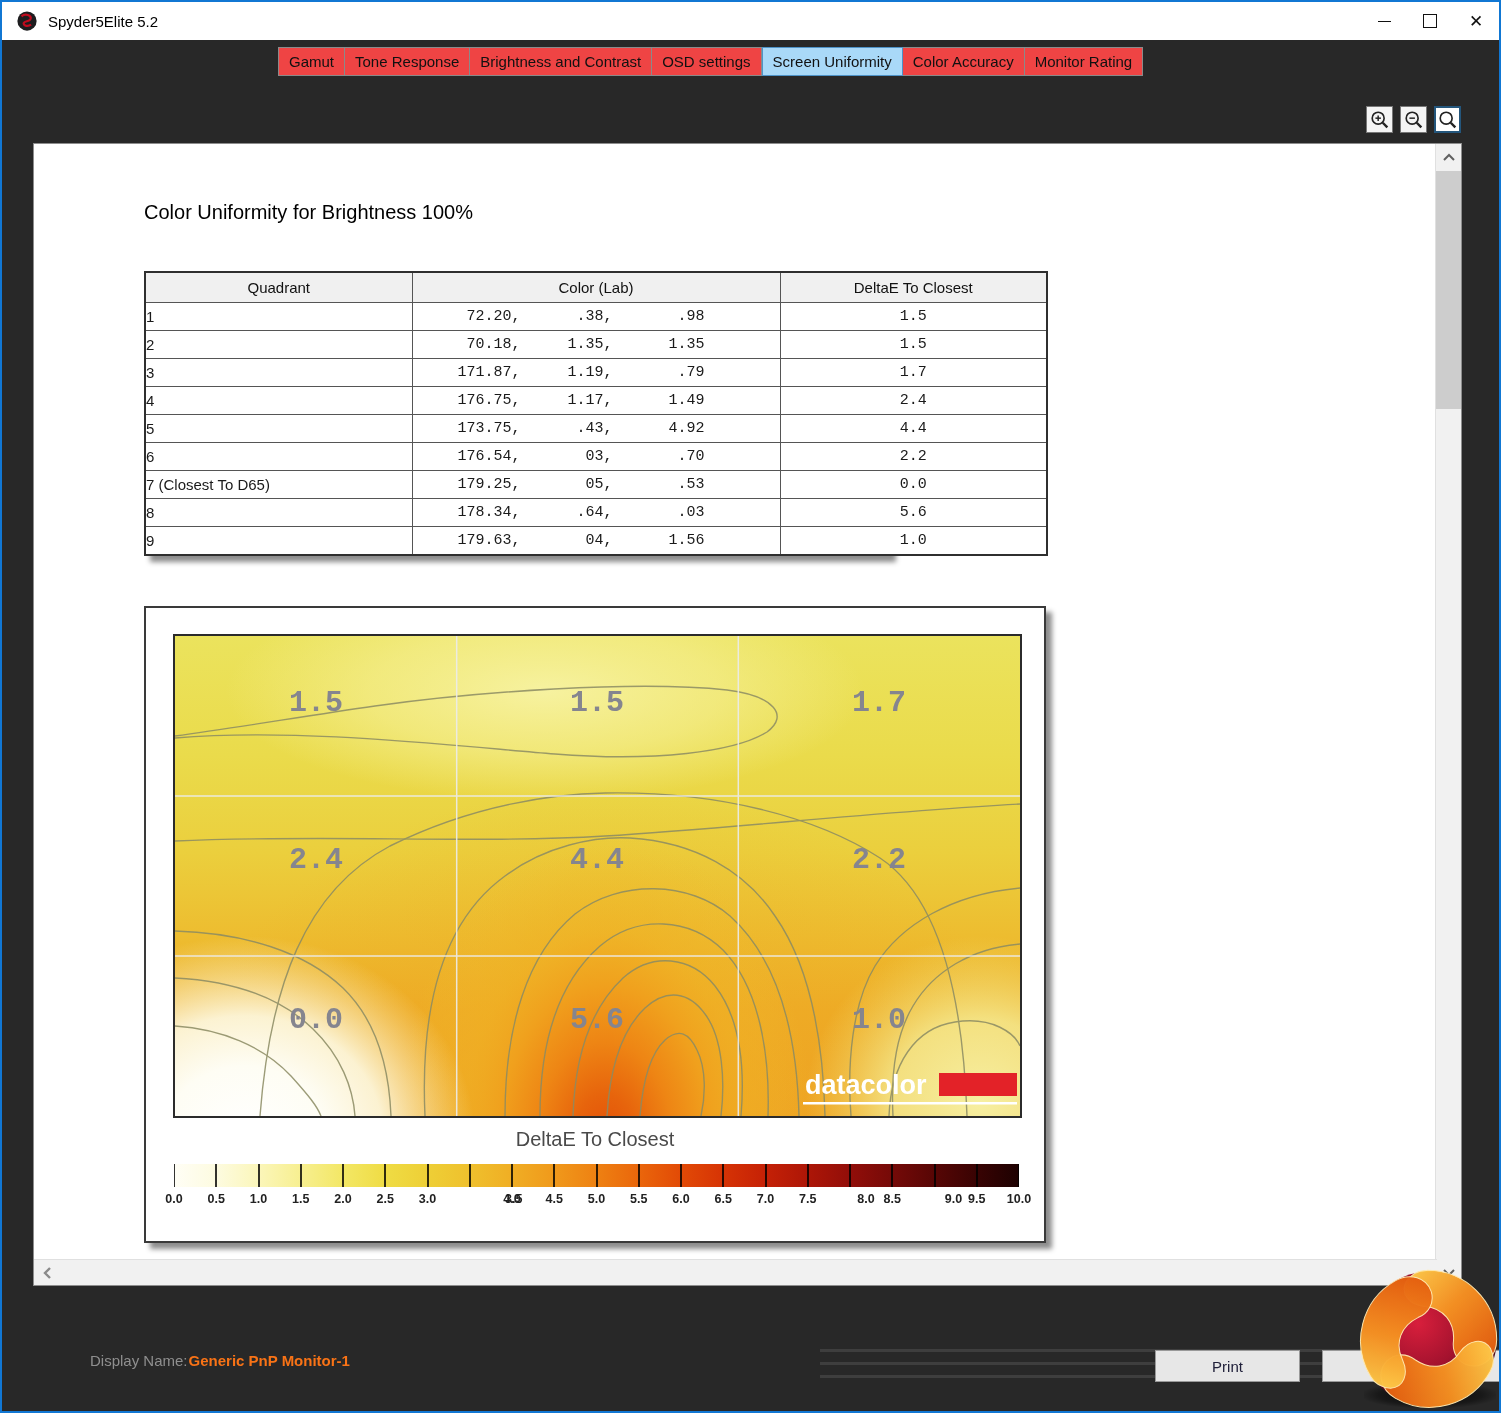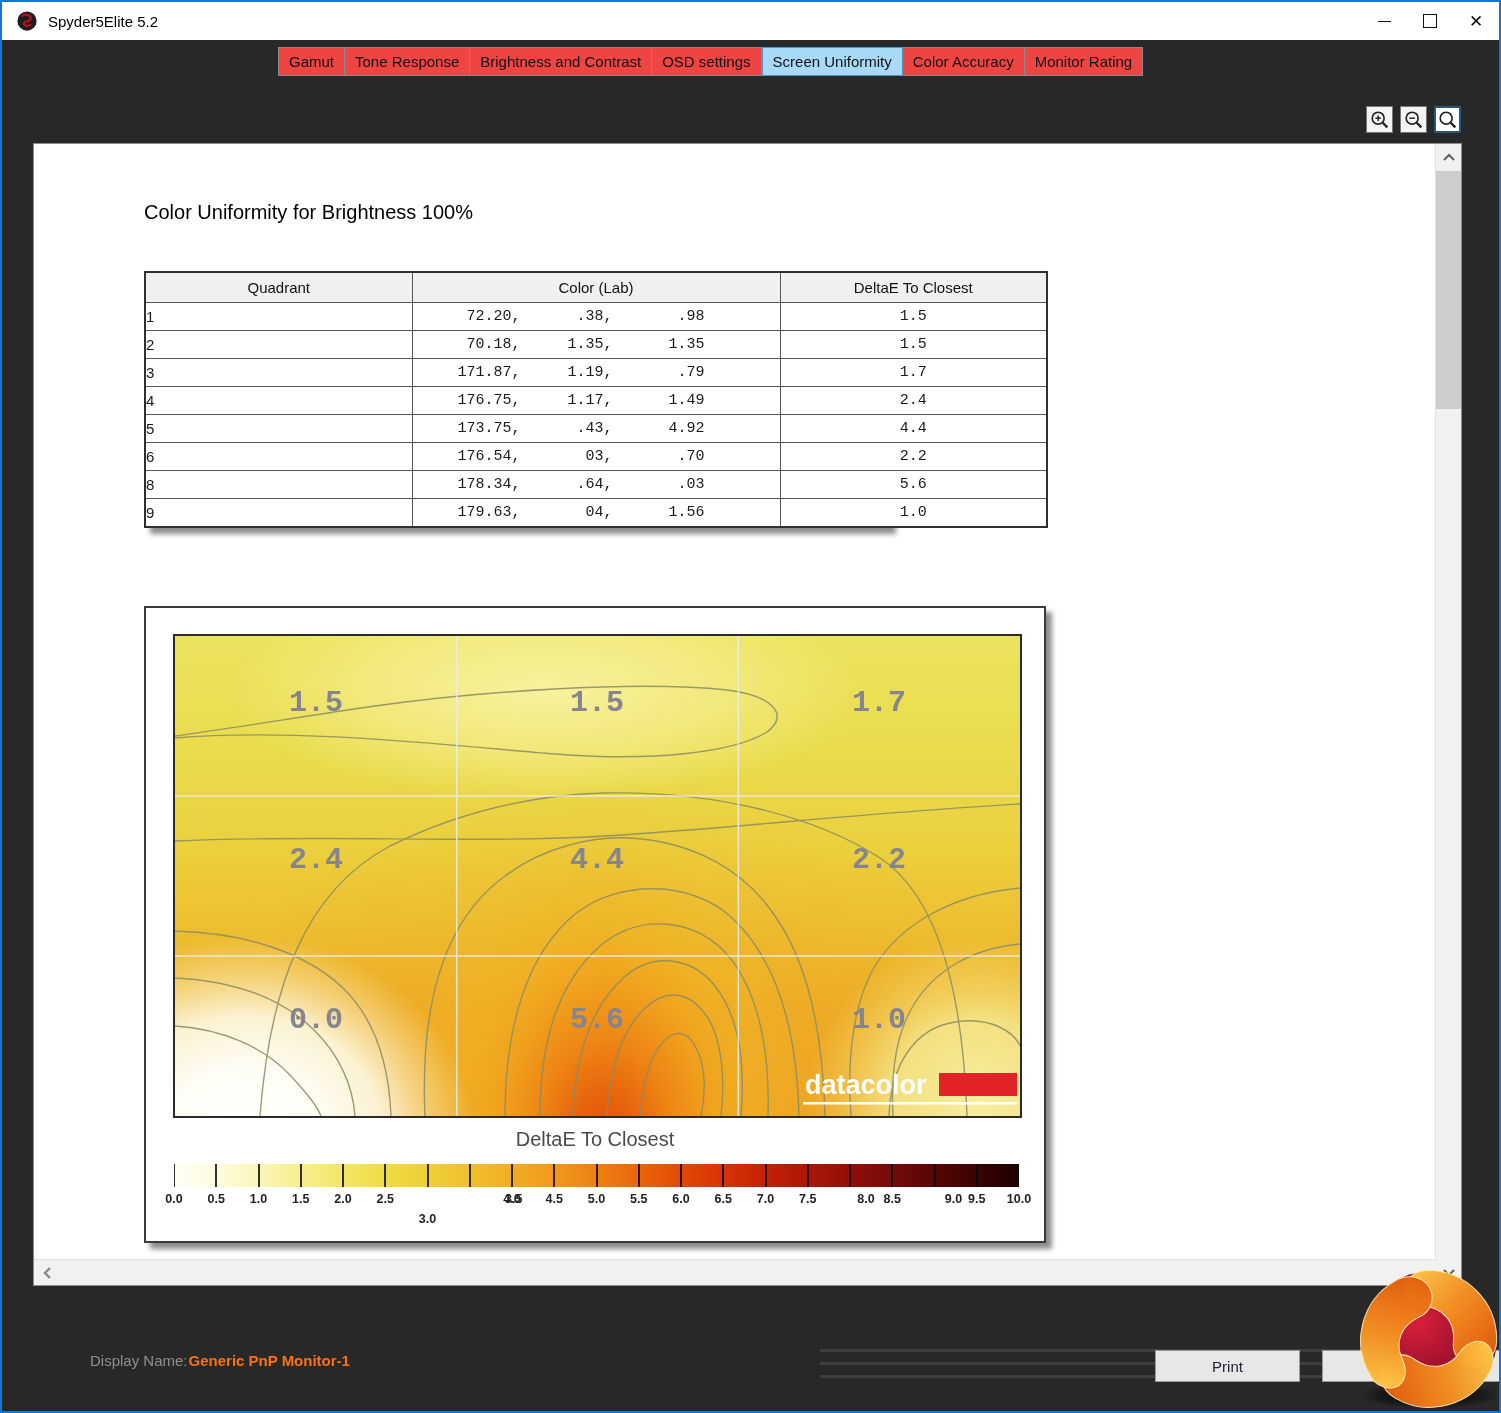--- a/index.html
+++ b/index.html
@@ -209,20 +209,31 @@
           <tr>
             <td class="q-cell">6</td>
             <td class="lab-cell">
               <span class="lab-wrap">
                 <span class="lab-num">176.54,</span>
                 <span class="lab-num">03,</span>
                 <span class="lab-num">.70</span>
               </span>
             </td>
             <td class="de-cell">2.2</td>
+          </tr>
+          <tr>
+            <td class="q-cell">7 (Closest To D65)</td>
+            <td class="lab-cell">
+              <span class="lab-wrap">
+                <span class="lab-num">179.25,</span>
+                <span class="lab-num">05,</span>
+                <span class="lab-num">.53</span>
+              </span>
+            </td>
+            <td class="de-cell">0.0</td>
           </tr>
           <tr>
             <td class="q-cell">8</td>
             <td class="lab-cell">
               <span class="lab-wrap">
                 <span class="lab-num">178.34,</span>
                 <span class="lab-num">.64,</span>
                 <span class="lab-num">.03</span>
               </span>
             </td>
@@ -371,21 +382,21 @@
         <div class="cb-tick" style="left: calc(95% - 1px);"></div>
         <div class="cb-tick" style="left: calc(100% - 1px);"></div>
       </div>
     <div class="cb-labels" id="cb-labels">
         <span class="cb-lab" style="left: 0%;">0.0</span>
         <span class="cb-lab" style="left: 5%;">0.5</span>
         <span class="cb-lab" style="left: 10%;">1.0</span>
         <span class="cb-lab" style="left: 15%;">1.5</span>
         <span class="cb-lab" style="left: 20%;">2.0</span>
         <span class="cb-lab" style="left: 25%;">2.5</span>
-        <span class="cb-lab" style="left: 30%; margin-top: 20px;">3.0</span>
+        <span class="cb-lab" style="left: 30%;">3.0</span>
         <span class="cb-lab" style="left: 35%; margin-left: 44px;">3.5</span>
         <span class="cb-lab" style="left: 40%;">4.0</span>
         <span class="cb-lab" style="left: 45%;">4.5</span>
         <span class="cb-lab" style="left: 50%;">5.0</span>
         <span class="cb-lab" style="left: 55%;">5.5</span>
         <span class="cb-lab" style="left: 60%;">6.0</span>
         <span class="cb-lab" style="left: 65%;">6.5</span>
         <span class="cb-lab" style="left: 70%;">7.0</span>
         <span class="cb-lab" style="left: 75%;">7.5</span>
         <span class="cb-lab" style="left: 80%; margin-left: 16px;">8.0</span>

